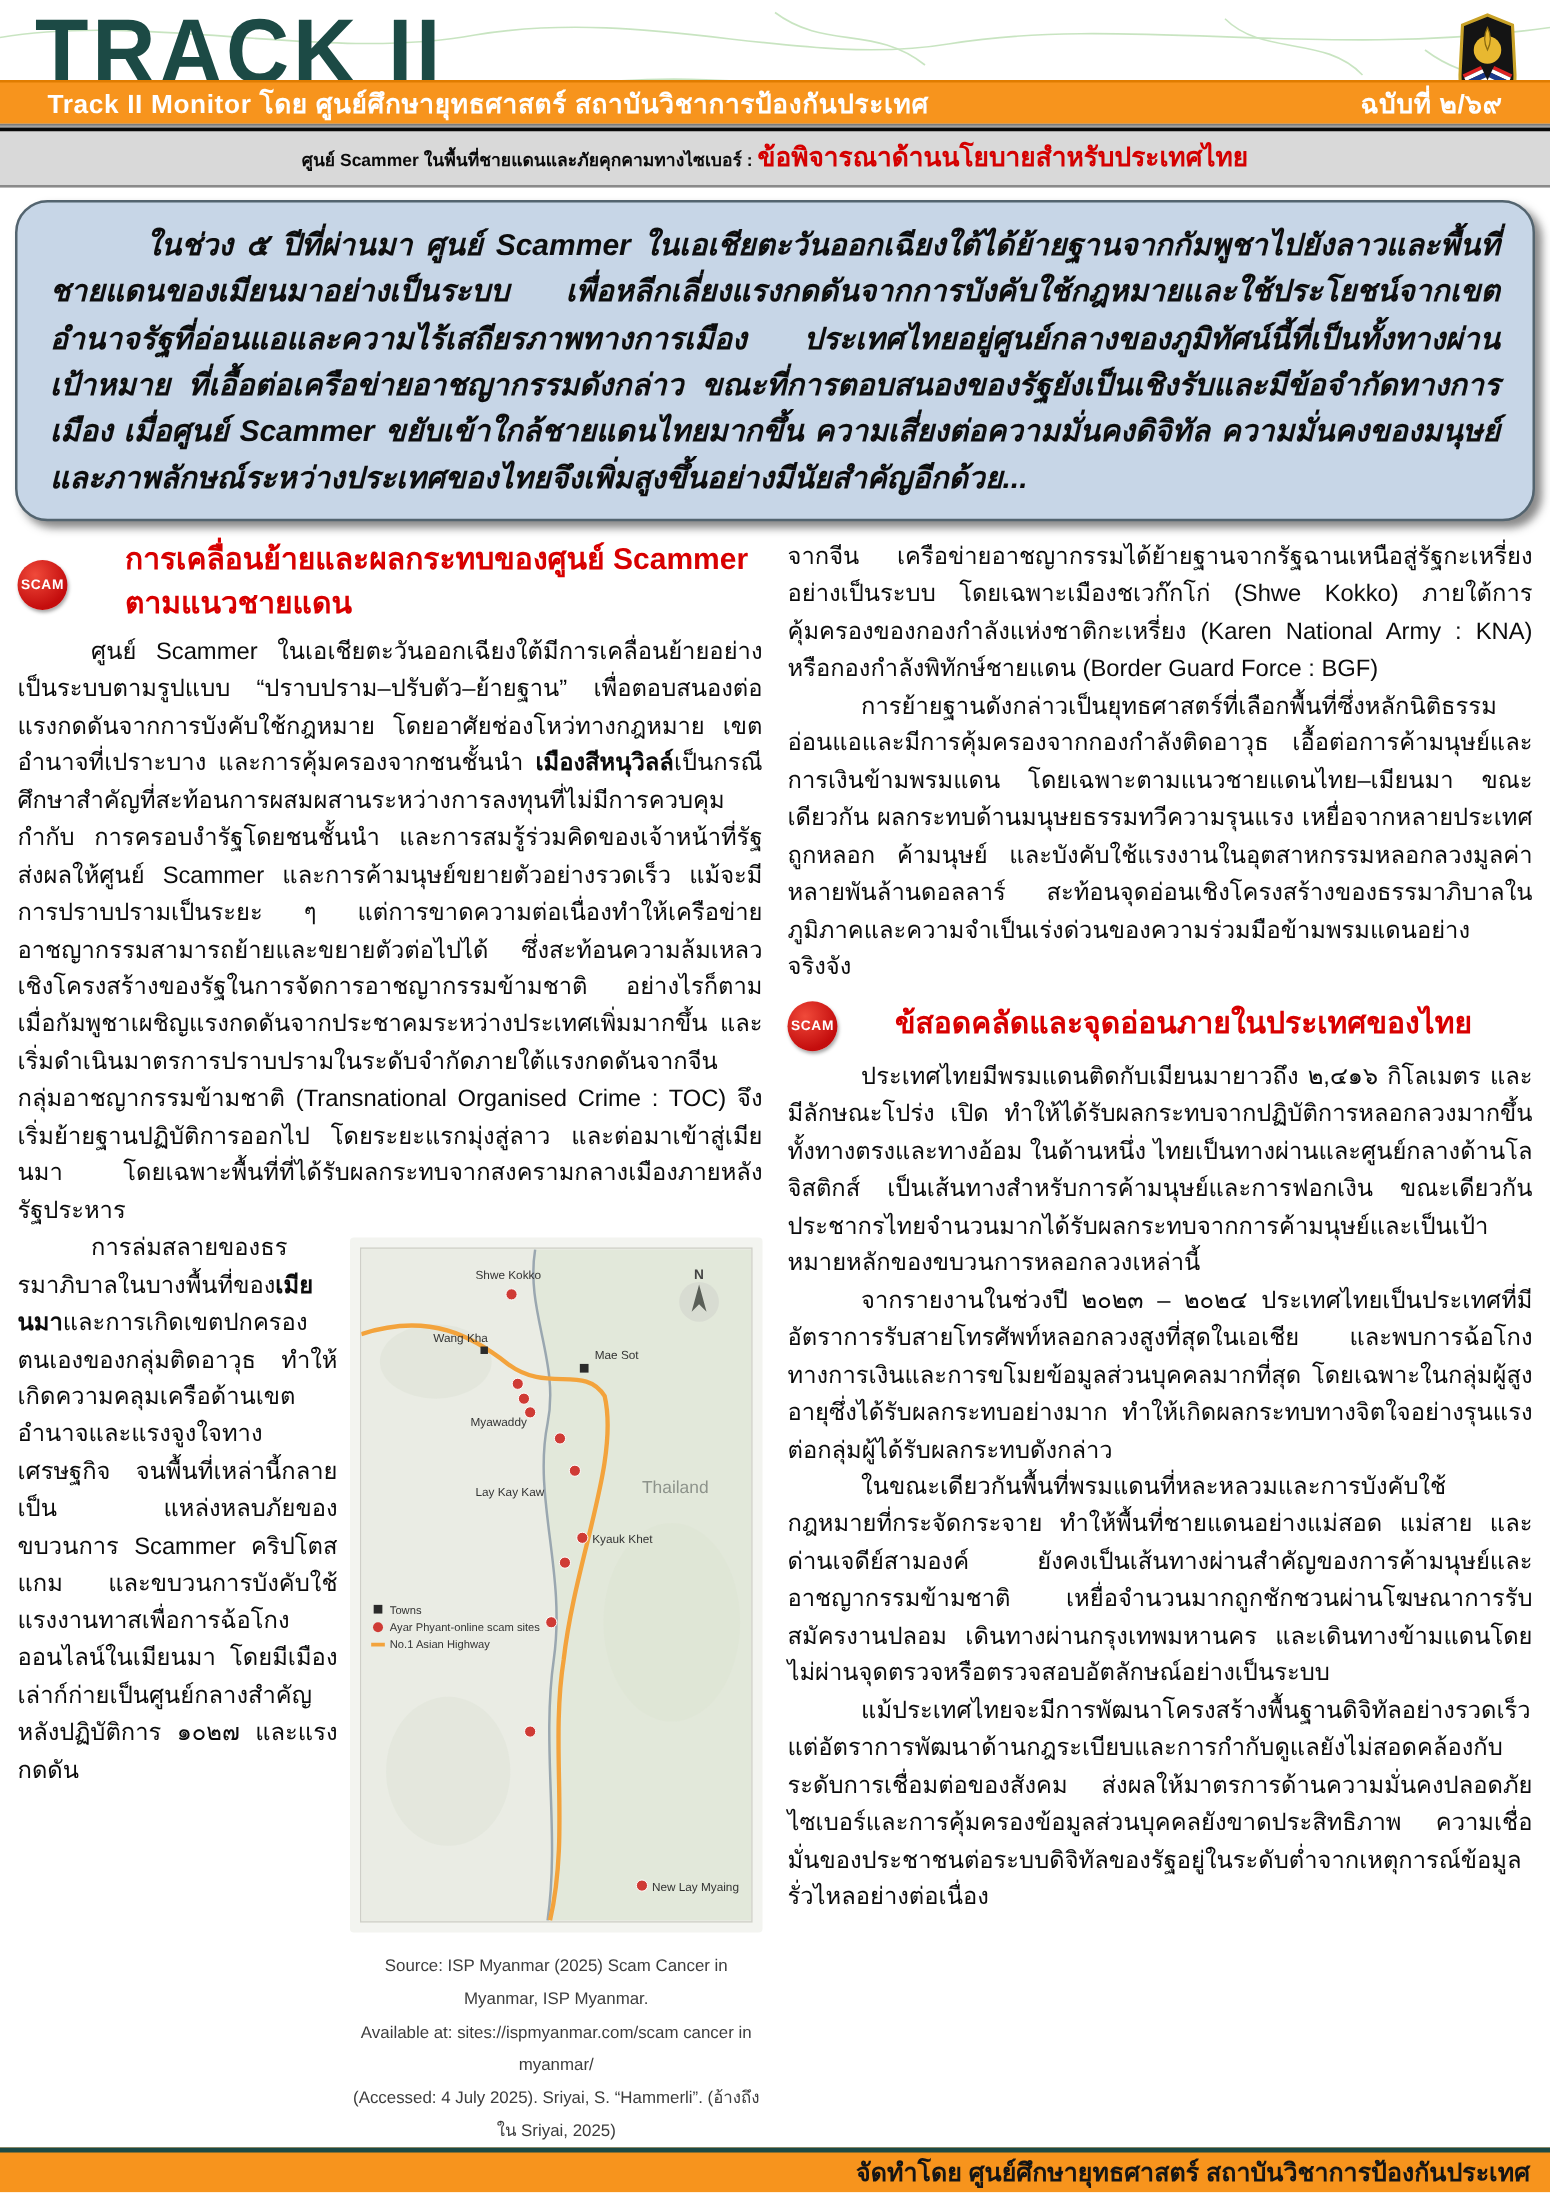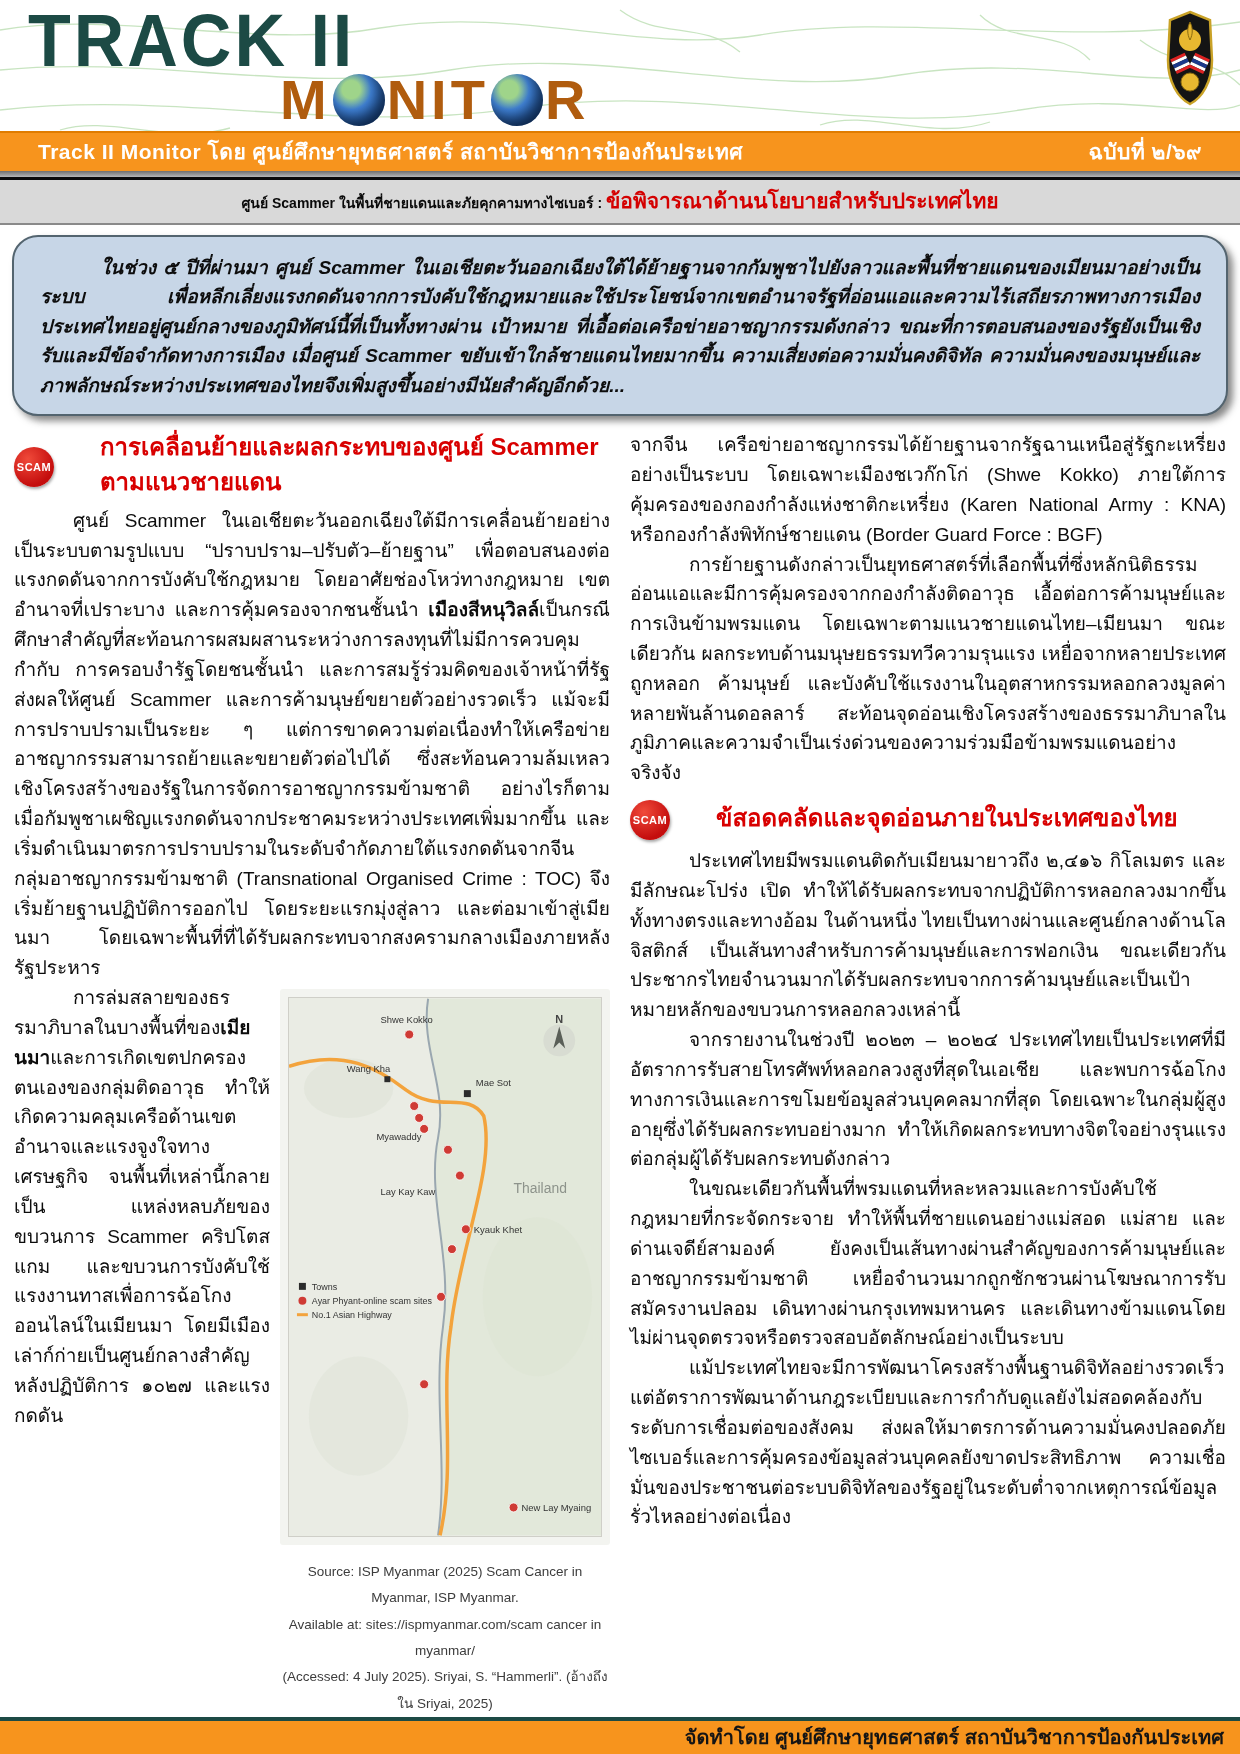--- a/index.html
+++ b/index.html
@@ -35,21 +35,21 @@
   .titlebar { background:#d9d9d9; border-top:3px solid #0a0a0a; border-bottom:2px solid #8a8a8a;
               text-align:center; padding:4px 10px 6px; }
   .titlebar .t-black { color:#0a0a0a; font-weight:bold; font-size:14px; }
   .titlebar .t-red { color:#d40000; font-weight:bold; font-size:21px; }
 
   
   .abstract-wrap { padding:10px 12px 6px; }
   .abstract { background:#c7d6e7; border:2px solid #53646f; border-radius:26px;
               box-shadow:5px 5px 7px rgba(40,40,40,.55);
               padding:16px 26px 14px; font-style:italic; font-weight:bold;
-              font-size:19px; line-height:1.55; color:#0d0d0d; text-align:justify; }
+              font-size:24px; line-height:1.55; color:#0d0d0d; text-align:justify; }
   .abstract p { text-indent:3.2em; }
 
   
   .columns { display:flex; gap:20px; padding:8px 14px 0; flex:1; }
   .col { width:50%; }
   .sec-head { display:flex; align-items:center; gap:6px; margin-bottom:6px; }
   .scam-badge { flex:0 0 auto; width:40px; height:40px; border-radius:50%;
                 background:radial-gradient(circle at 35% 30%, #f04a3a, #c40d0d 70%);
                 color:#fff; font-weight:900; font-size:11px; display:flex; align-items:center;
                 justify-content:center; letter-spacing:.5px; box-shadow:1px 2px 3px rgba(0,0,0,.35); margin-top:4px; }

